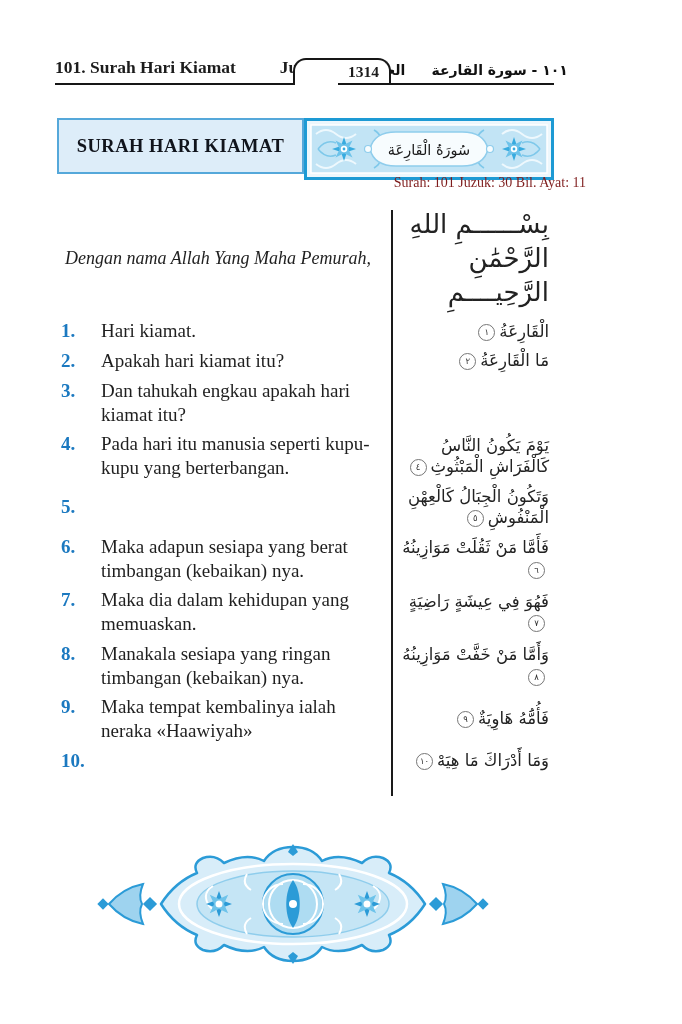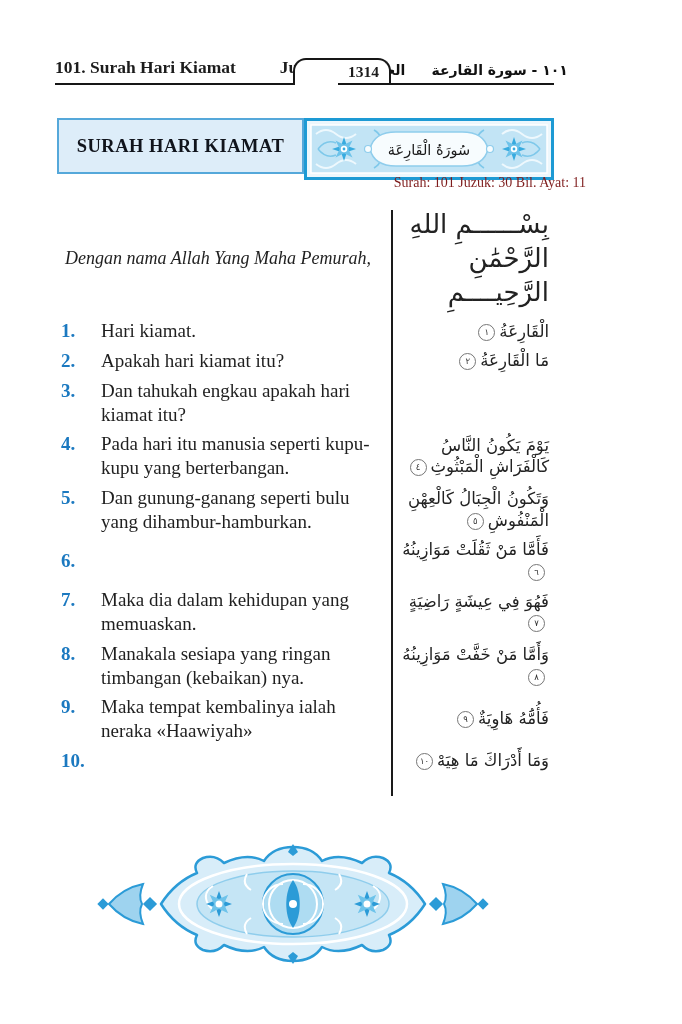--- a/index.html
+++ b/index.html
@@ -128,27 +128,27 @@
     <div class="row">
       <div class="left">
           <span class="num">4.</span>
           <span class="malay">Pada hari itu manusia seperti kupu-kupu yang berterbangan.</span>
         </div>
       <div class="right" dir="rtl"><span>يَوْمَ يَكُونُ النَّاسُ كَالْفَرَاشِ الْمَبْثُوثِ</span><span class="ayah">٤</span></div>
     </div>
     <div class="row">
       <div class="left">
           <span class="num">5.</span>
-          <span class="malay">Dan gunung-ganang seperti bulu yang dihambur-hamburkan.</span>
         </div>
       <div class="right" dir="rtl"><span>وَتَكُونُ الْجِبَالُ كَالْعِهْنِ الْمَنْفُوشِ</span><span class="ayah">٥</span></div>
     </div>
     <div class="row">
       <div class="left">
           <span class="num">6.</span>
+          <span class="malay">Maka adapun sesiapa yang berat timbangan (kebaikan) nya.</span>
         </div>
       <div class="right" dir="rtl"><span>فَأَمَّا مَنْ ثَقُلَتْ مَوَازِينُهُ</span><span class="ayah">٦</span></div>
     </div>
     <div class="row">
       <div class="left">
           <span class="num">7.</span>
           <span class="malay">Maka dia dalam kehidupan yang memuaskan.</span>
         </div>
       <div class="right" dir="rtl"><span>فَهُوَ فِي عِيشَةٍ رَاضِيَةٍ</span><span class="ayah">٧</span></div>
     </div>

